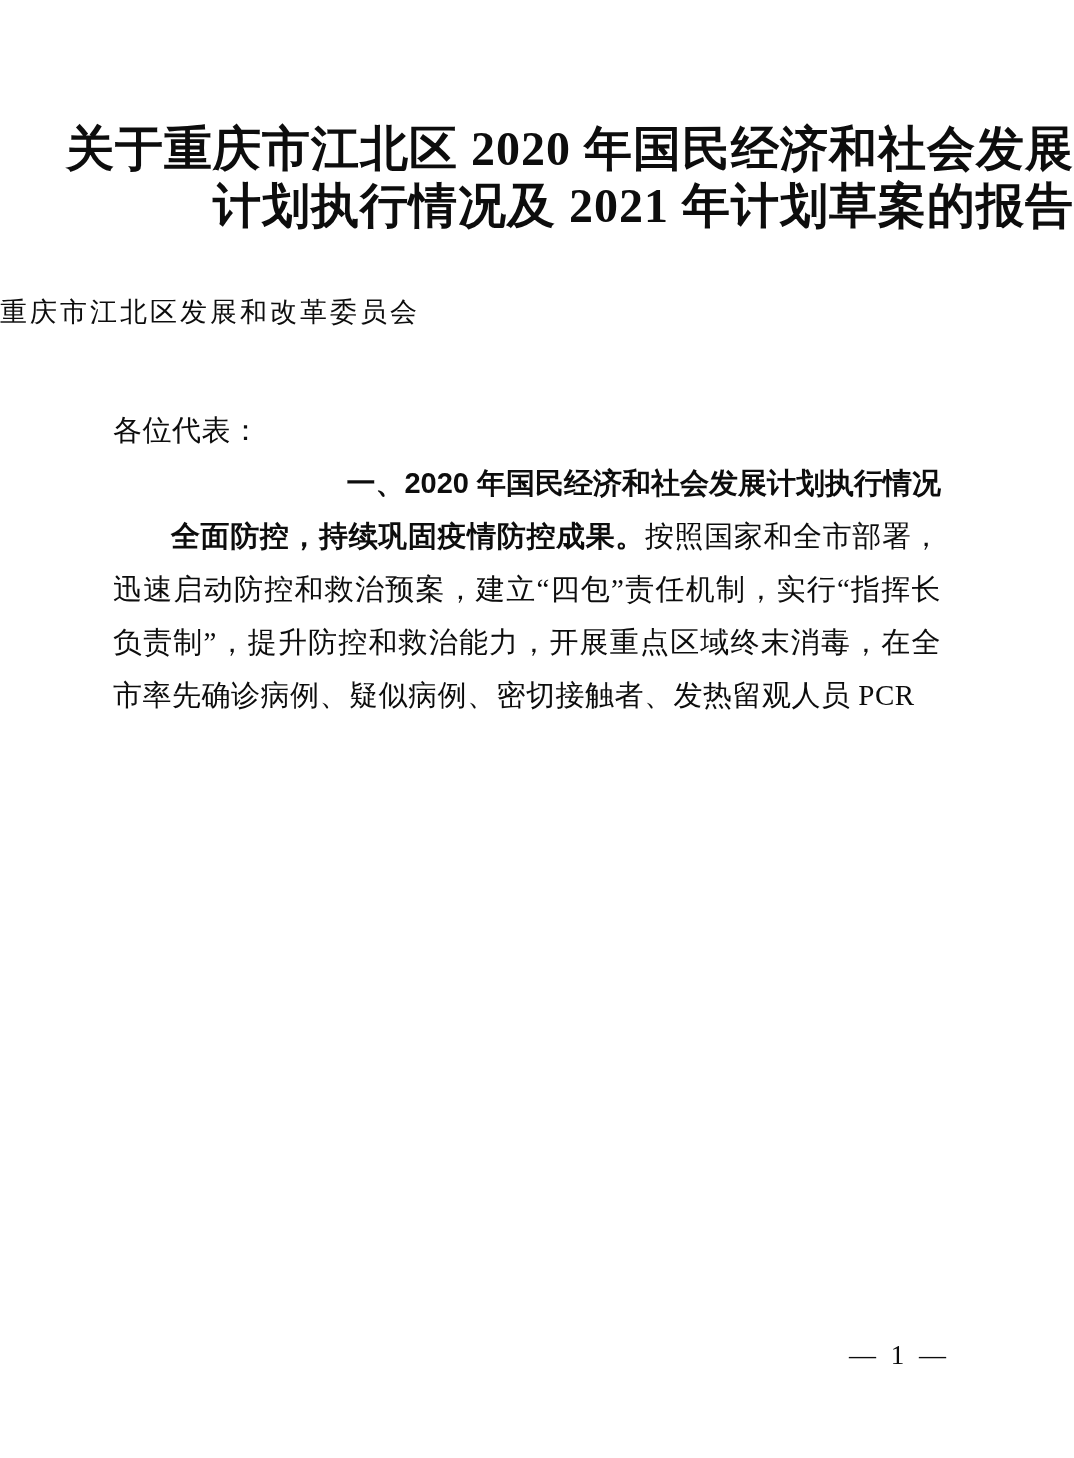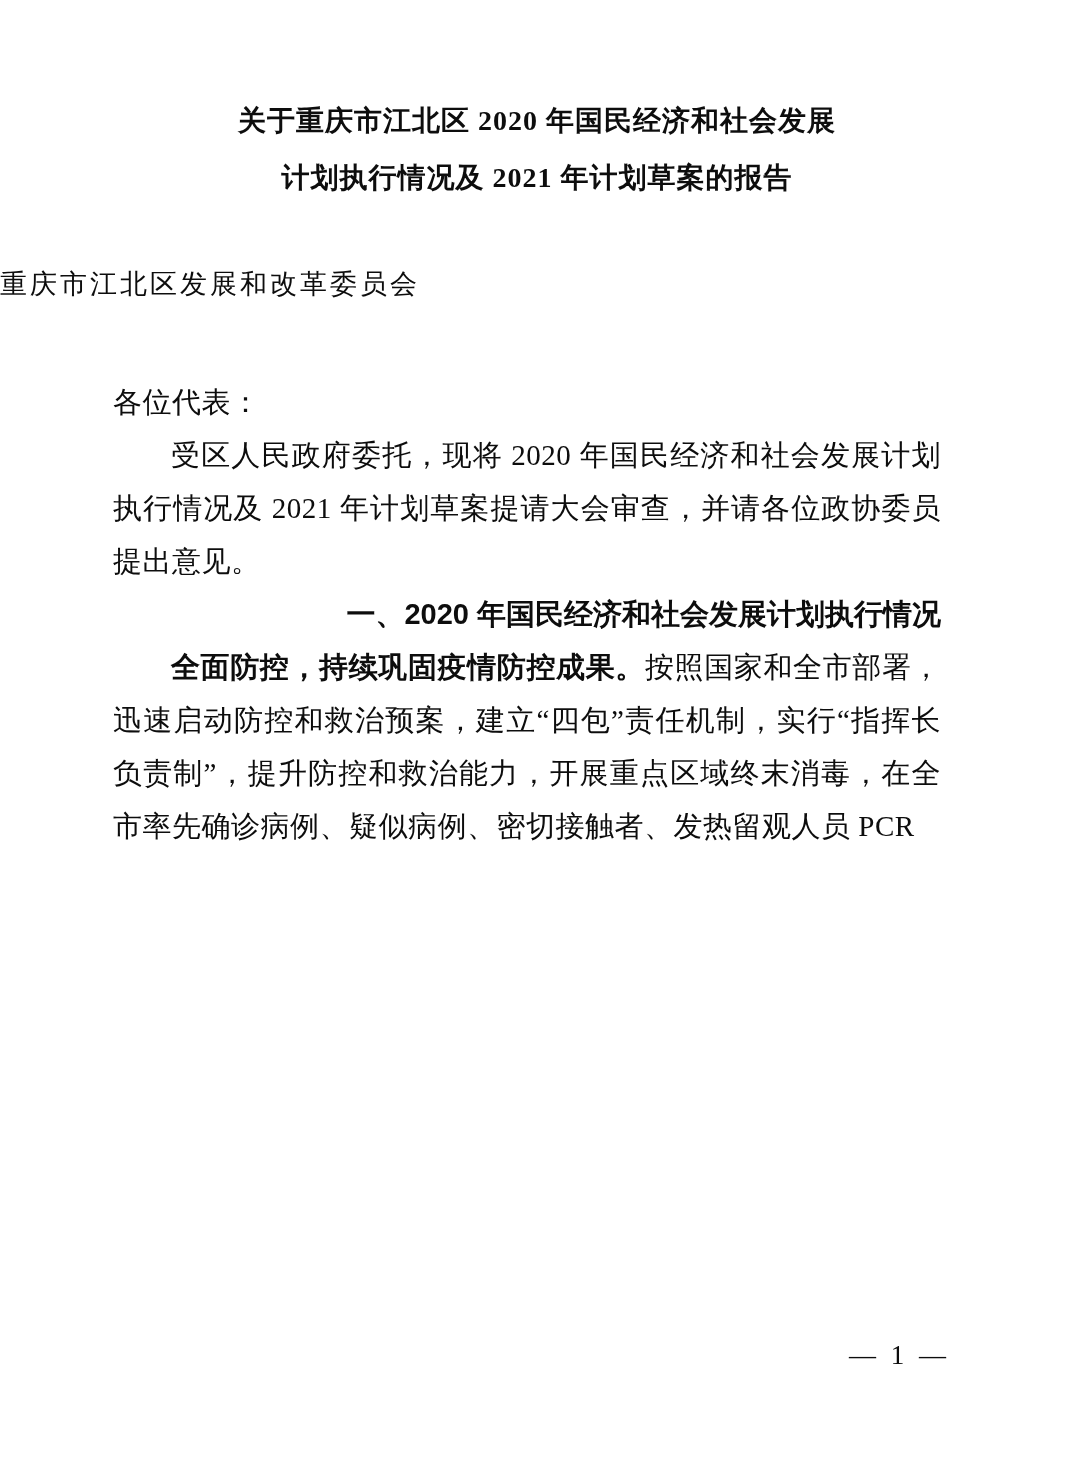--- a/index.html
+++ b/index.html
@@ -12,23 +12,23 @@
     width: 1074px;
     height: 1458px;
     margin: 0 auto;
     background: #ffffff;
     overflow: hidden;
     color: #0d0d0d;
     font-family: "Liberation Serif", "DejaVu Serif", serif;
   }
   .doc-title {
     margin: 0;
-    padding-top: 92px;
-    text-align: center;
-    font-size: 28px;
+    padding-top: 120px;
+    text-align: right;
+    font-size: 48px;
     line-height: 57px;
     font-weight: bold;
     letter-spacing: 1px;
   }
   .title-line { display: block; }
   .author {
     margin-top: 62px;
     font-size: 27px;
     line-height: 32px;
     letter-spacing: 3px;
@@ -71,21 +71,20 @@
   <h1 class="doc-title">
     <span class="title-line">关于重庆市江北区 2020 年国民经济和社会发展</span>
     <span class="title-line">计划执行情况及 2021 年计划草案的报告</span>
   </h1>
 
   <div class="author">重庆市江北区发展和改革委员会</div>
 
   <div class="body-text">
     <p class="salutation">各位代表：</p>
 
-    <p class="para">受区人民政府委托，现将 2020 年国民经济和社会发展计划执行情况及 2021 年计划草案提请大会审查，并请各位政协委员提出意见。</p>
 
     <h2 class="section-heading">一、2020 年国民经济和社会发展计划执行情况</h2>
 
 
     <p class="para"><span class="lead-bold">全面防控，持续巩固疫情防控成果。</span><span>按照国家和全市部署，迅速启动防控和救治预案，建立“四包”责任机制，实行“指挥长负责制”，提升防控和救治能力，开展重点区域终末消毒，在全市率先确诊病例、疑似病例、密切接触者、发热留观人员 PCR</span></p>
   </div>
 
   <div class="page-number">— 1 —</div>
 
 </div>

